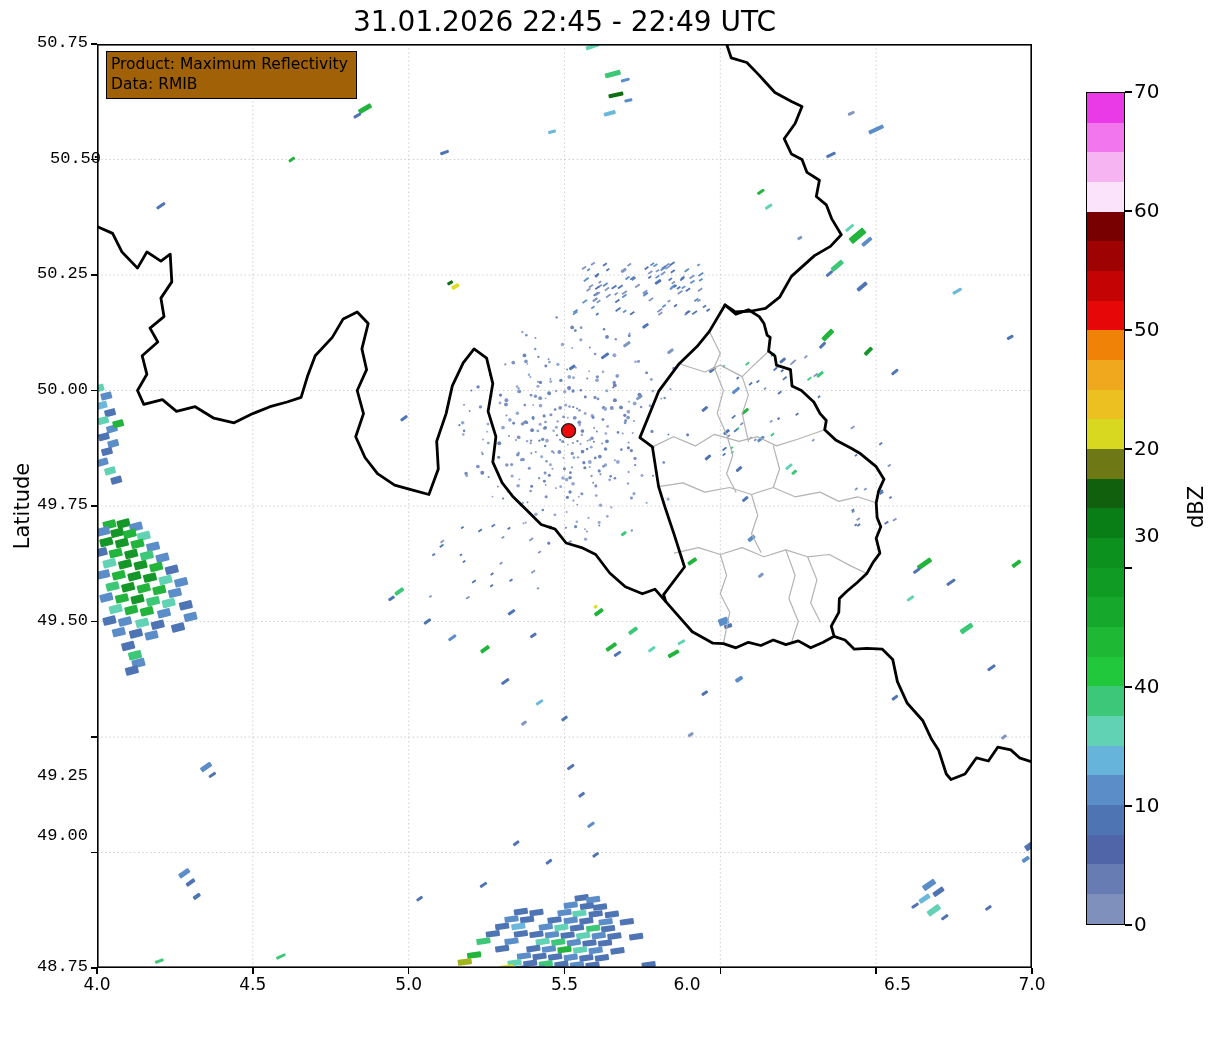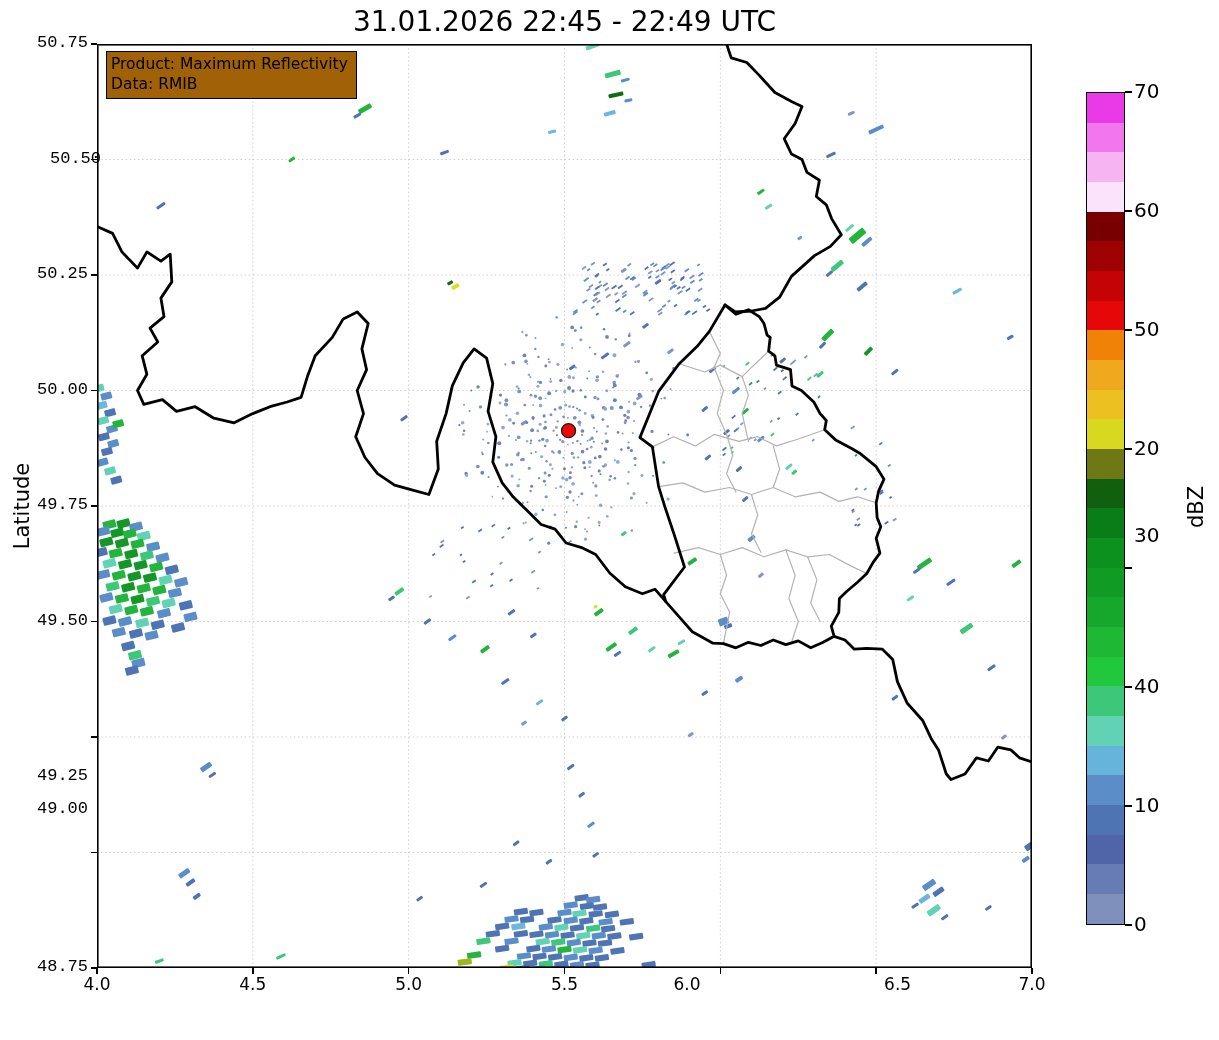--- a/index.html
+++ b/index.html
@@ -839,21 +839,21 @@
     <div class="xticklab" style="left: 529.5px;">5.5</div>
     <div class="tickmark" style="left: 719.633px; top: 968px; width: 1.4px; height: 6px;"></div>
     <div class="xticklab" style="left: 652px;">6.0</div>
     <div class="tickmark" style="left: 875.467px; top: 968px; width: 1.4px; height: 6px;"></div>
     <div class="xticklab" style="left: 841.167px; text-align: right;">6.5</div>
     <div class="tickmark" style="left: 1031.3px; top: 968px; width: 1.4px; height: 6px;"></div>
     <div class="xticklab" style="left: 997px;">7.0</div>
     <div class="tickmark" style="left: 91px; top: 967.3px; width: 6px; height: 1.4px;"></div>
     <div class="yticklab" style="top: 957px;">48.75</div>
     <div class="tickmark" style="left: 91px; top: 851.8px; width: 6px; height: 1.4px;"></div>
-    <div class="yticklab" style="top: 799px;">49.00</div>
+    <div class="yticklab" style="top: 826px;">49.00</div>
     <div class="tickmark" style="left: 91px; top: 736.3px; width: 6px; height: 1.4px;"></div>
     <div class="yticklab" style="top: 726px; margin-top: 40px;">49.25</div>
     <div class="tickmark" style="left: 91px; top: 620.8px; width: 6px; height: 1.4px;"></div>
     <div class="yticklab" style="top: 610.5px;">49.50</div>
     <div class="tickmark" style="left: 91px; top: 505.3px; width: 6px; height: 1.4px;"></div>
     <div class="yticklab" style="top: 495px;">49.75</div>
     <div class="tickmark" style="left: 91px; top: 389.8px; width: 6px; height: 1.4px;"></div>
     <div class="yticklab" style="top: 379.5px;">50.00</div>
     <div class="tickmark" style="left: 91px; top: 274.3px; width: 6px; height: 1.4px;"></div>
     <div class="yticklab" style="top: 264px;">50.25</div>

